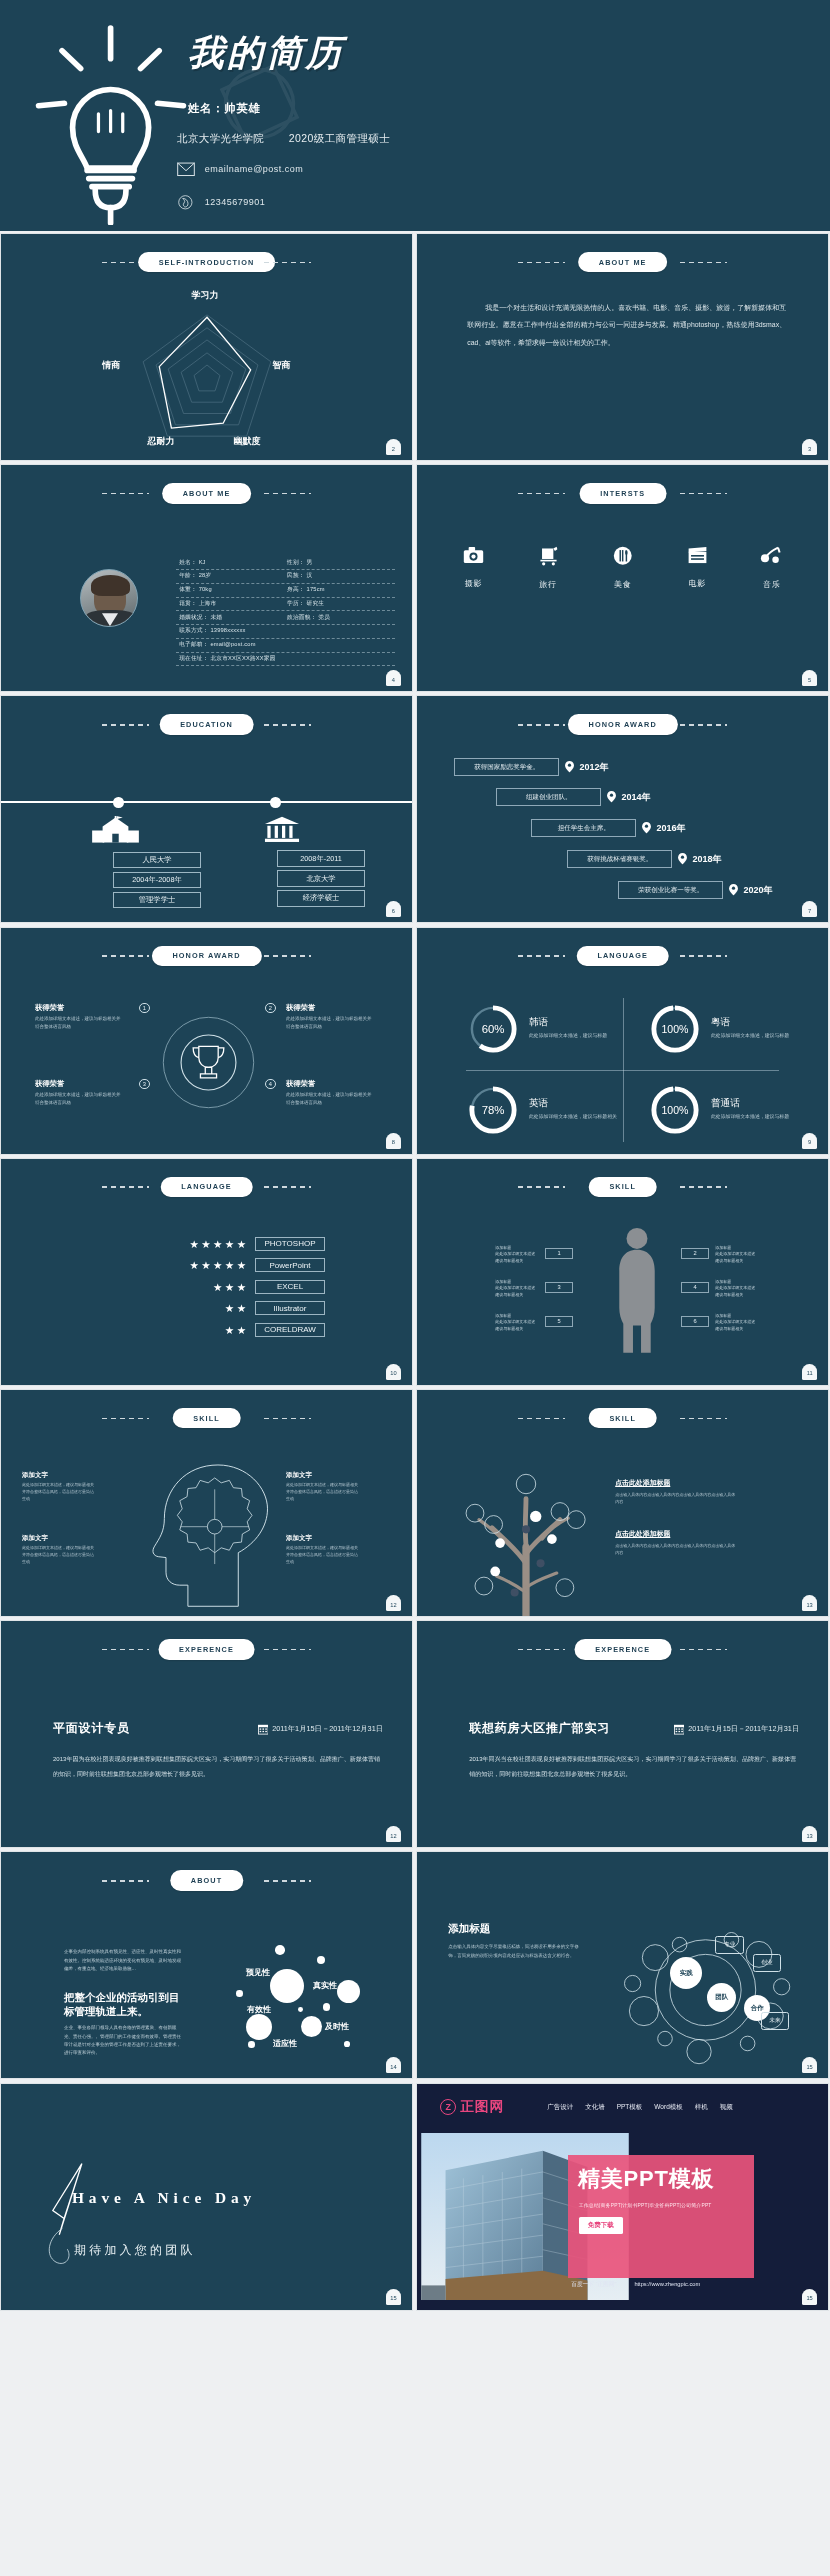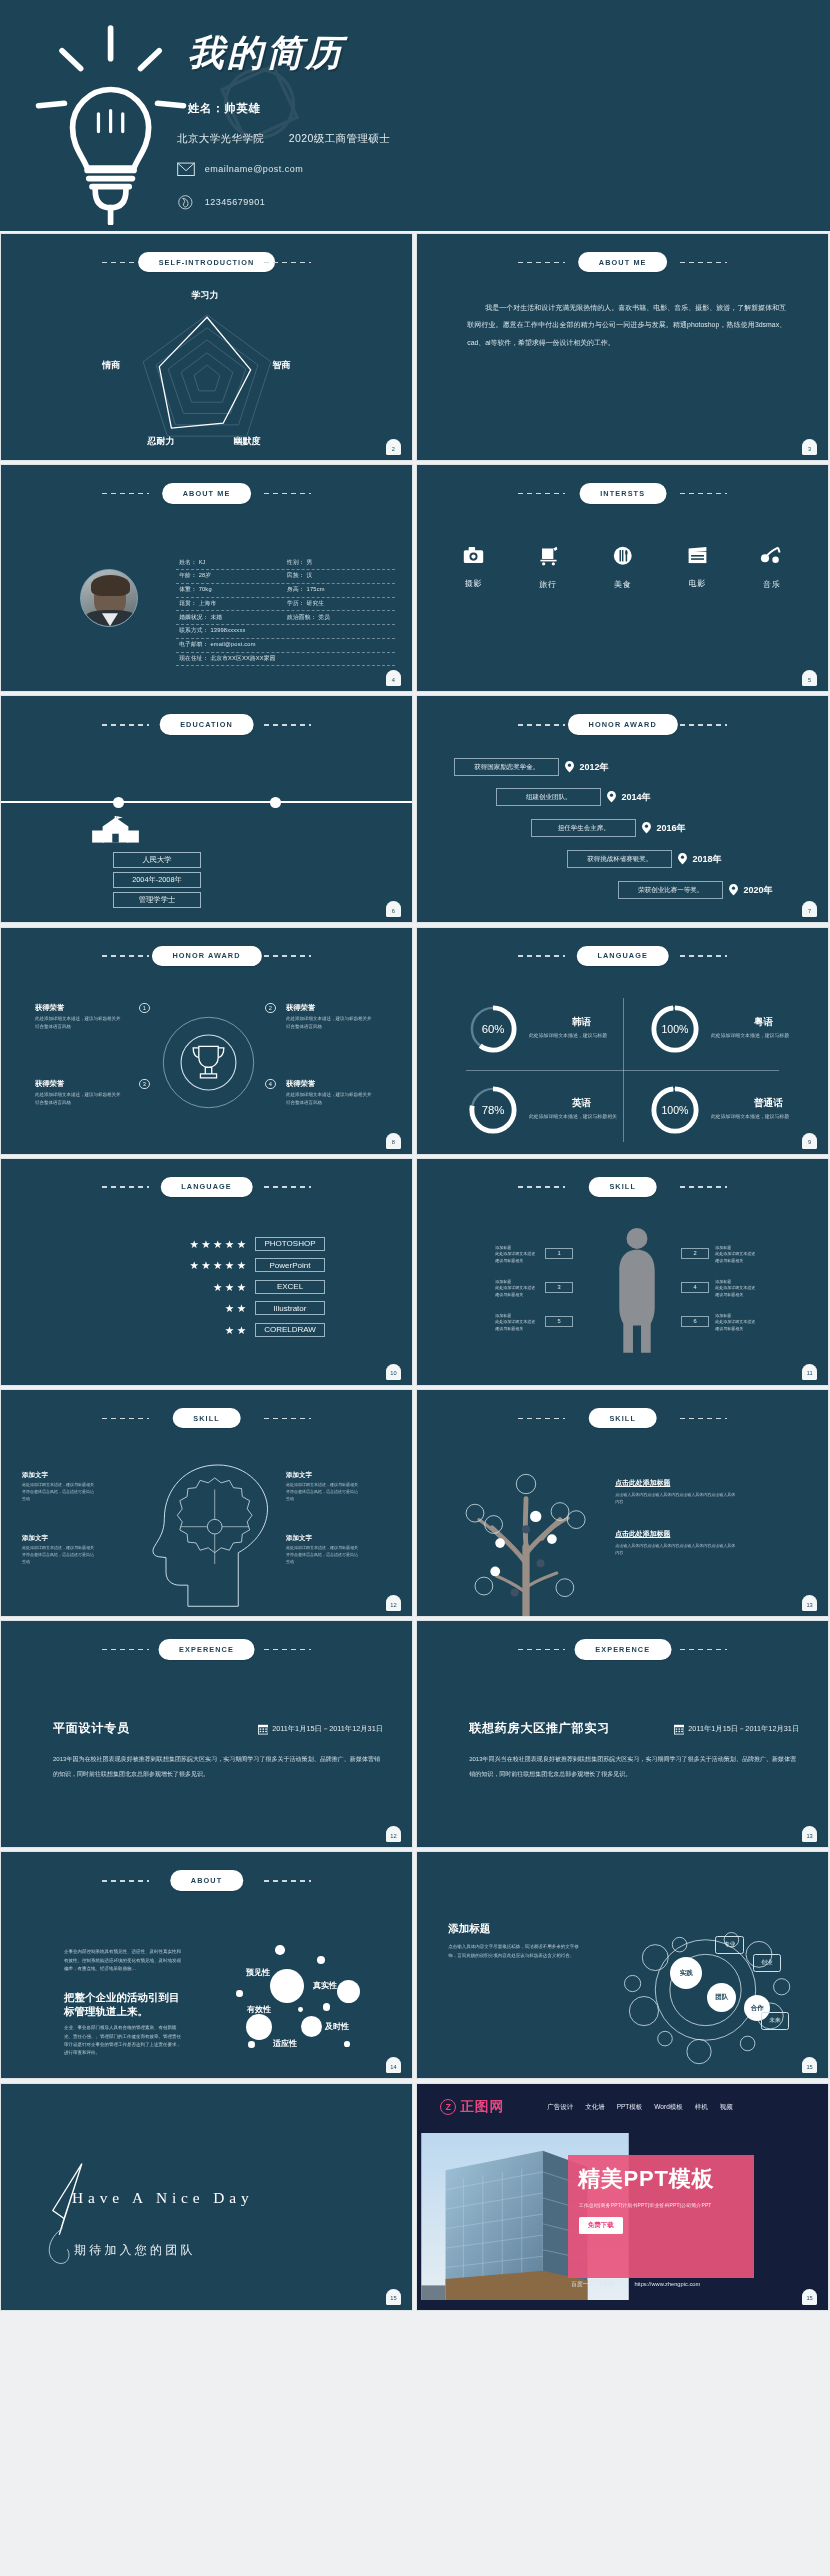--- a/index.html
+++ b/index.html
@@ -129,21 +129,21 @@
   
   .hexItem { position: absolute; width: 88px; }
   .hexItem .t { color: #fff; font-size: 7.3px; font-weight: bold; margin-bottom: 2.4px; }
   .hexItem .d { color: #b9ccd5; font-size: 4.5px; line-height: 1.7; }
   .numBadge { position: absolute; width: 10.5px; height: 10.5px; border-radius: 50%;
     border: 0.8px solid #cfe0e7; color: #e7f0f4; font-size: 5.7px;
     display: flex; align-items: center; justify-content: center; }
 
   
   .ringCell { position: absolute; width: 186px; display: flex; align-items: center; gap: 9.7px; }
-  .ringTxt .rt { color: #fff; font-size: 9.7px; font-weight: bold; margin-left: 43px; }
+  .ringTxt .rt { color: #fff; font-size: 9.7px; font-weight: normal; }
   .ringTxt .rd { color: #b9ccd5; font-size: 4.9px; line-height: 1.8; margin-top: 3.2px; width: 104px; }
   .vline { position: absolute; left: 50%; top: 70px; width: 0.8px; height: 144px; background: rgba(200,220,230,.45); }
   .hline { position: absolute; left: 49px; right: 49px; top: 142px; height: 0.8px; background: rgba(200,220,230,.45); }
 
   
   .starRow { display: flex; align-items: center; justify-content: flex-end; gap: 6.5px; margin-bottom: 7.3px; }
   .stars { color: #fff; font-size: 10.5px; letter-spacing: 2.4px; }
   .skillTag { border: 0.8px solid #9cb5c2; color: #eef4f7; font-size: 8px; padding: 1.6px 0;
     width: 70px; text-align: center; }
 
@@ -179,21 +179,21 @@
   
   .atH { position: absolute; left: 31px; top: 70px; color: #fff; font-size: 10.5px; font-weight: bold; }
   .atP { position: absolute; left: 31px; top: 91px; width: 136px; color: #bacdd6; font-size: 4.5px; line-height: 1.9; }
   .atChip { position: absolute; border-radius: 50%; background: #fff; color: #1d4356;
     display: flex; align-items: center; justify-content: center; font-size: 6.5px; font-weight: bold; }
   .atRect { position: absolute; border: 0.8px solid #cfe0e7; border-radius: 2.4px;
     color: #e8f1f4; font-size: 5.7px; display: flex; align-items: center; justify-content: center; }
 
   
   .endTitle { position: absolute; left: 71px; top: 105px; color: #fff; font-size: 15.4px;
-    font-weight: normal; letter-spacing: 4.9px; font-family: "Liberation Serif", serif; }
+    font-weight: bold; letter-spacing: 4.9px; font-family: "Liberation Serif", serif; }
   .endSub { position: absolute; left: 73px; top: 158px; color: #e9f1f4; font-size: 12px; letter-spacing: 3.2px; }
 
   
   .promo { position: absolute; inset: 0; background: #141d3a; overflow: hidden; }
   .promoNavLogo { position: absolute; left: 23px; top: 14.6px; display: flex; align-items: center; gap: 4px; }
   .promoLogoMark { width: 16px; height: 16px; border-radius: 50%; border: 1.6px solid #e8467f;
     color: #e8467f; font-size: 9px; font-weight: bold; display: flex; align-items: center; justify-content: center; }
   .promoLogoTxt { color: #e8467f; font-size: 13.8px; font-weight: bold; letter-spacing: 0.8px; }
   .promoNav { position: absolute; left: 130px; top: 19.5px; display: flex; gap: 12px;
     color: #e9ecf5; font-size: 6.5px; }
@@ -411,20 +411,33 @@
           <path d="M29 2 l16 11 l0 20 l-32 0 l0 -20z" fill="#fff"></path>
           <rect x="0" y="18" width="15" height="15" fill="#fff"></rect>
             <rect x="43" y="18" width="15" height="15" fill="#fff"></rect>
           <rect x="25" y="22" width="8" height="11" fill="#1d4356"></rect>
           <rect x="28" y="0" width="1.6" height="6" fill="#fff"></rect>
             <path d="M30 0 l8 2 l-8 2z" fill="#fff"></path>
         </svg>
         <div class="eduTag" style="margin-left:21px">人民大学</div>
         <div class="eduTag" style="margin-left:21px">2004年-2008年</div>
         <div class="eduTag" style="margin-left:21px">管理学学士</div>
+      </div>
+      <div class="eduCol" style="left:263px;top:120px;">
+        <svg width="36" height="27.6" viewBox="0 0 44 34">
+          <path d="M22 1 l21 9 l-42 0z" fill="#fff"></path>
+          <rect x="4" y="12" width="4" height="15" fill="#fff"></rect>
+            <rect x="13" y="12" width="4" height="15" fill="#fff"></rect>
+          <rect x="22" y="12" width="4" height="15" fill="#fff"></rect>
+            <rect x="31" y="12" width="4" height="15" fill="#fff"></rect>
+          <rect x="1" y="28" width="42" height="4" fill="#fff"></rect>
+        </svg>
+        <div class="eduTag" style="margin-left:13px">2008年-2011</div>
+        <div class="eduTag" style="margin-left:13px">北京大学</div>
+        <div class="eduTag" style="margin-left:13px">经济学硕士</div>
       </div>
       <div class="pg">6</div>
     </div>
 
     <div class="slide">
       <div class="dashL"></div>
       <div class="pill">HONOR AWARD</div>
       <div class="dashR"></div>
       <div class="awardRow" style="left:37px;top:62px;">
         <div class="awardBox">获得国家励志奖学金。</div>

